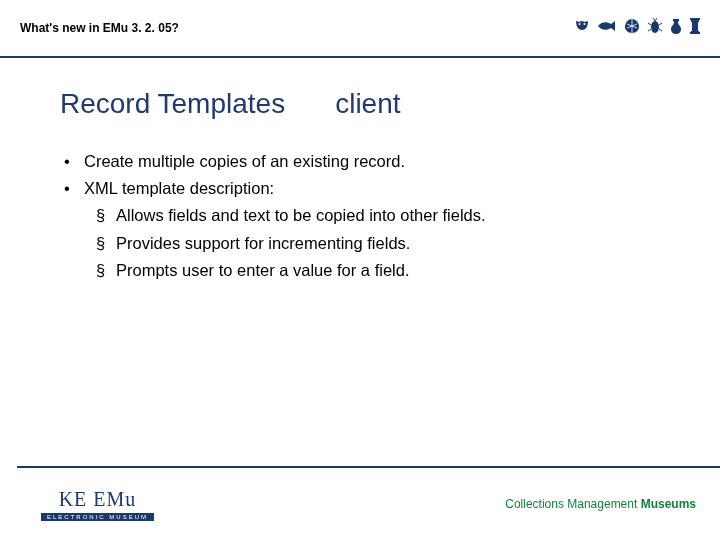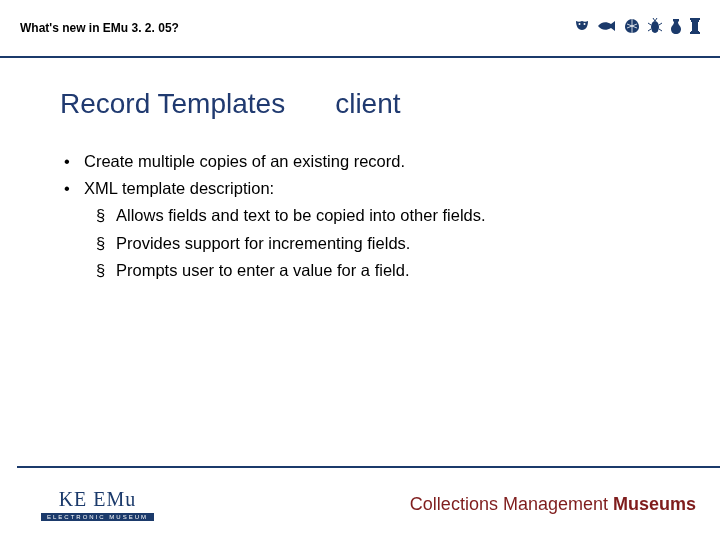--- a/index.html
+++ b/index.html
@@ -87,22 +87,22 @@
     }
     .logo-sub {
       font-size: 6px;
       letter-spacing: 2px;
       background: #1b3a6b;
       color: #fff;
       padding: 1px 6px;
       margin-top: 2px;
     }
     .footer-text {
-      font-size: 18px;
-      color: #7f1d1d;
+      font-size: 12px;
+      color: #15803d;
     }
     .footer-text .bold { font-weight: bold; }
   </style>
 </head>
 <body>
 
 <div class="header">
   <div class="header-title">What's new in EMu 3. 2. 05?</div>
   <div class="header-icons">
     <span>

